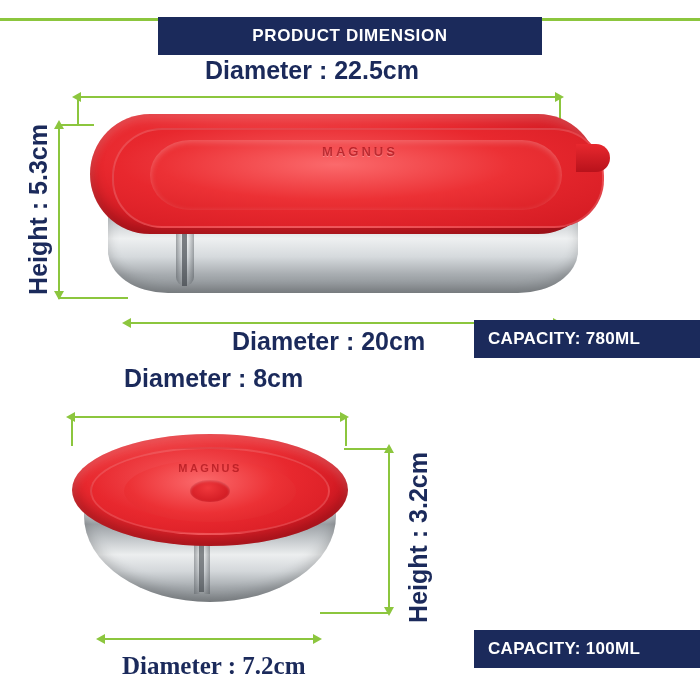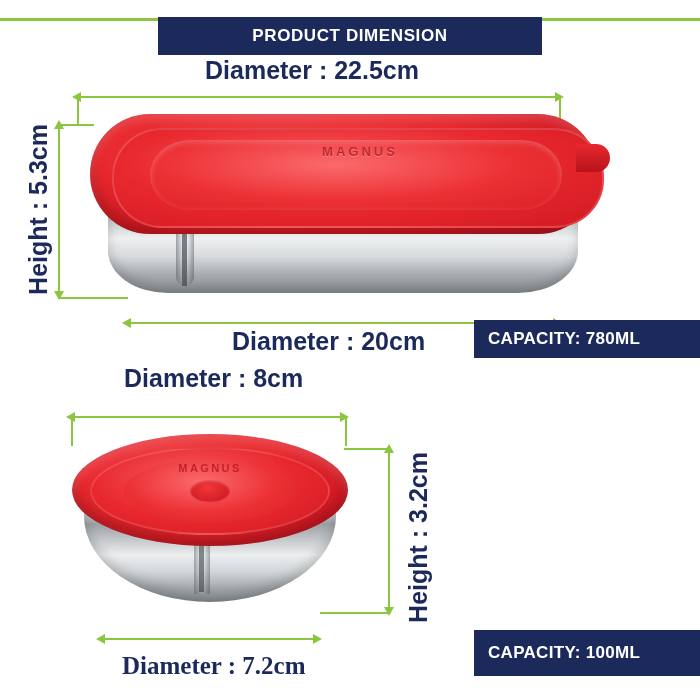--- a/index.html
+++ b/index.html
@@ -367,13 +367,13 @@
 <div class="guide-h" style="left:344px; top:448px; width:44px;"></div>
 <div class="guide-h" style="left:320px; top:612px; width:68px;"></div>
 
 <div class="arrow-h" style="left:96px; top:634px; width:226px;">
   <div class="line"></div>
     <div class="tip-l"></div>
     <div class="tip-r"></div>
 </div>
 <div class="meas" style="left:122px; top:652px;font-family:Liberation Serif, serif;">Diameter : 7.2cm</div>
 
-<div class="capacity" style="left:474px; top:630px; width:226px; height:46px;">CAPACITY: 100ML</div>
+<div class="capacity" style="left:474px; top:630px; width:226px; height:38px;">CAPACITY: 100ML</div>
 
 </body></html>

